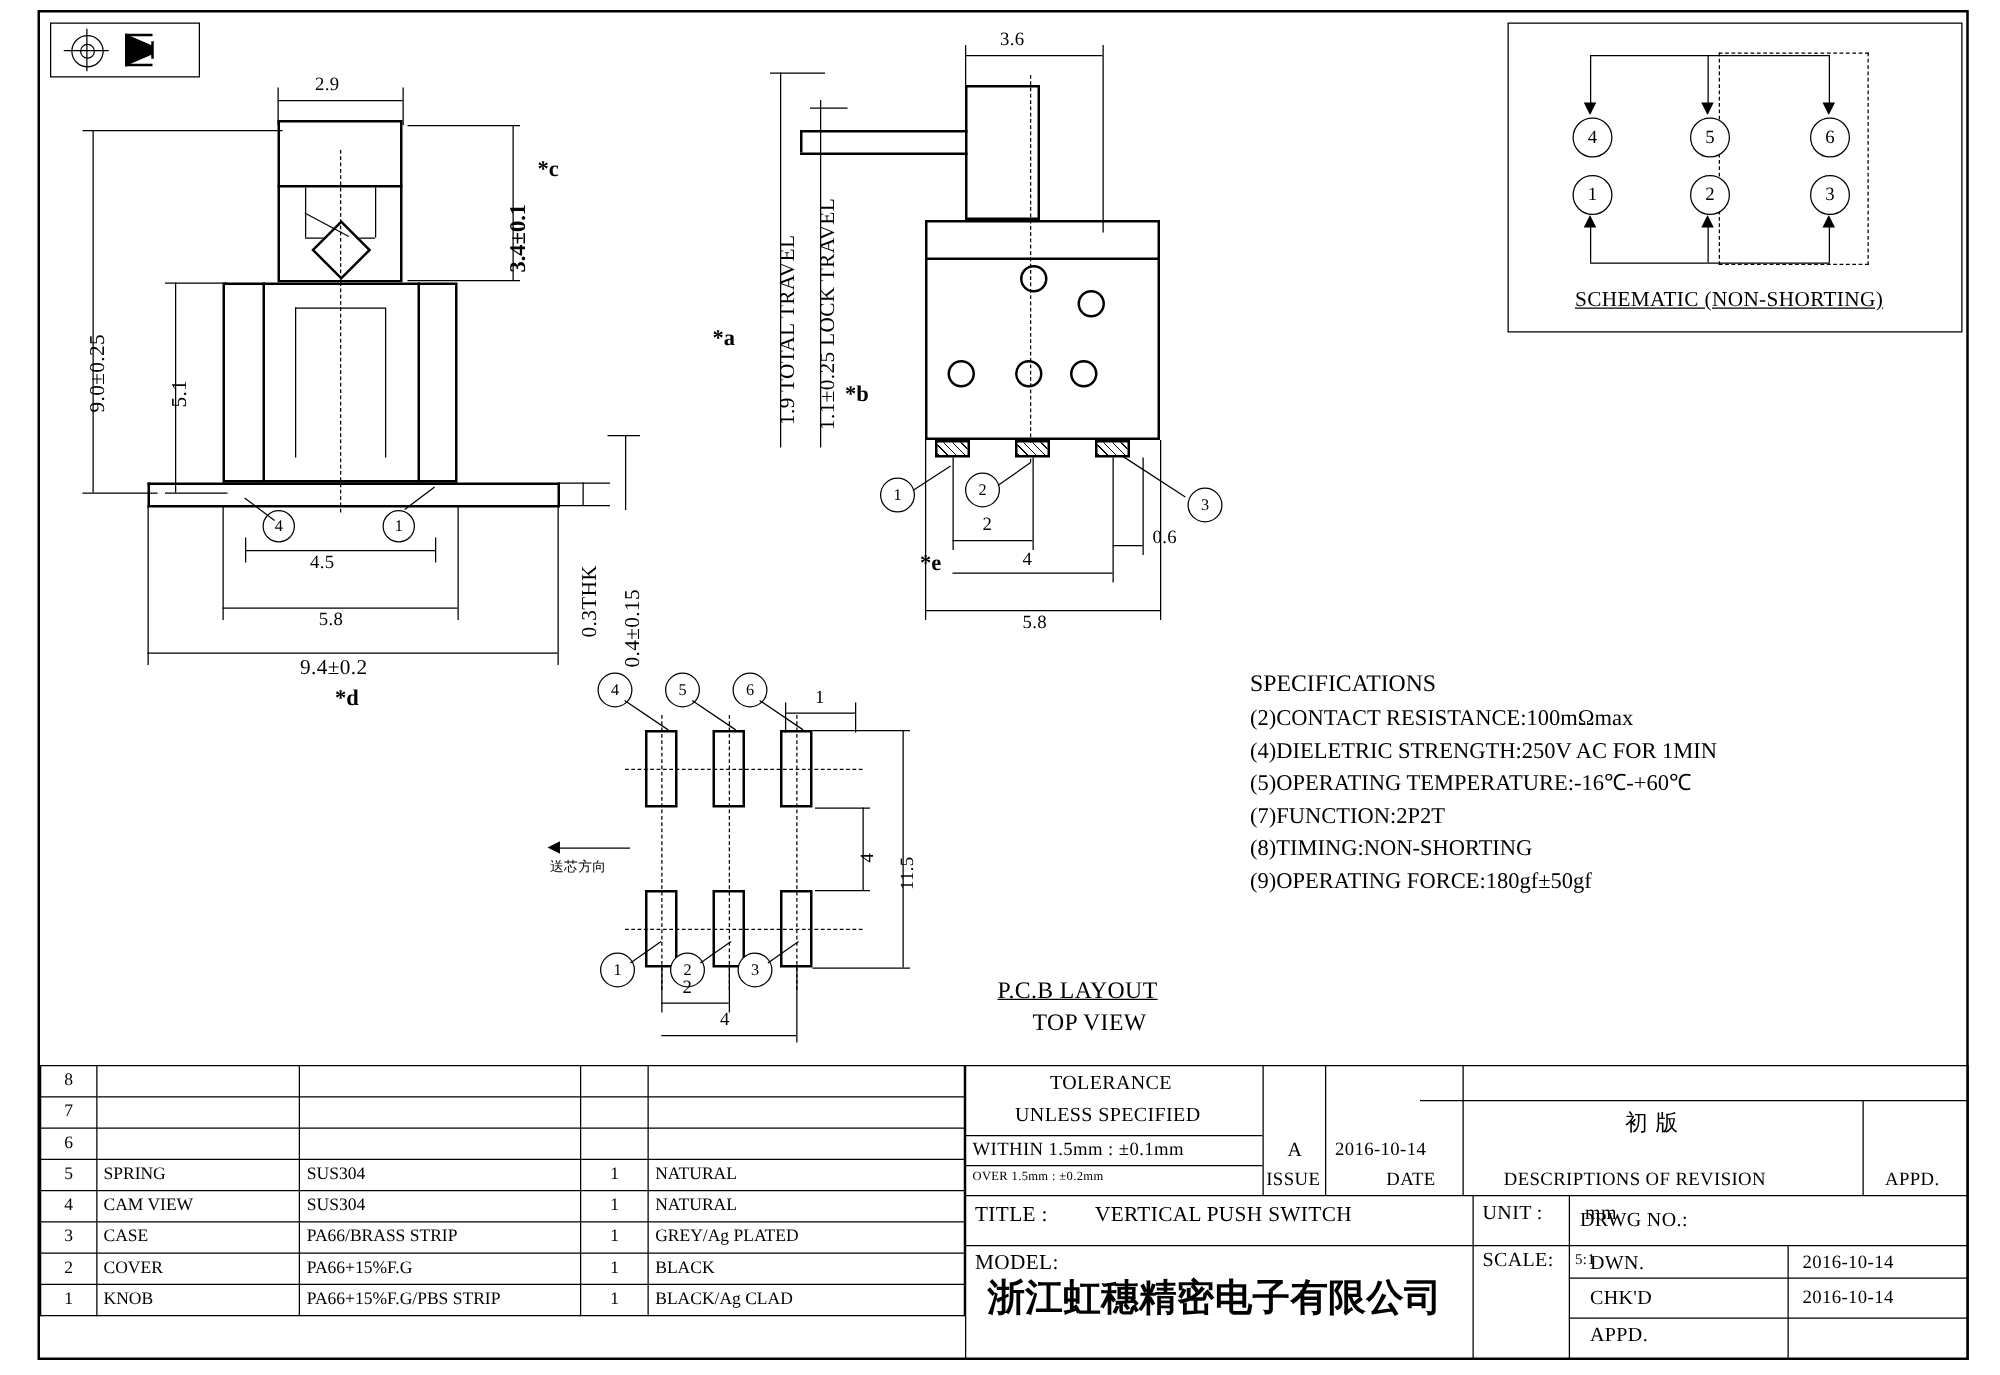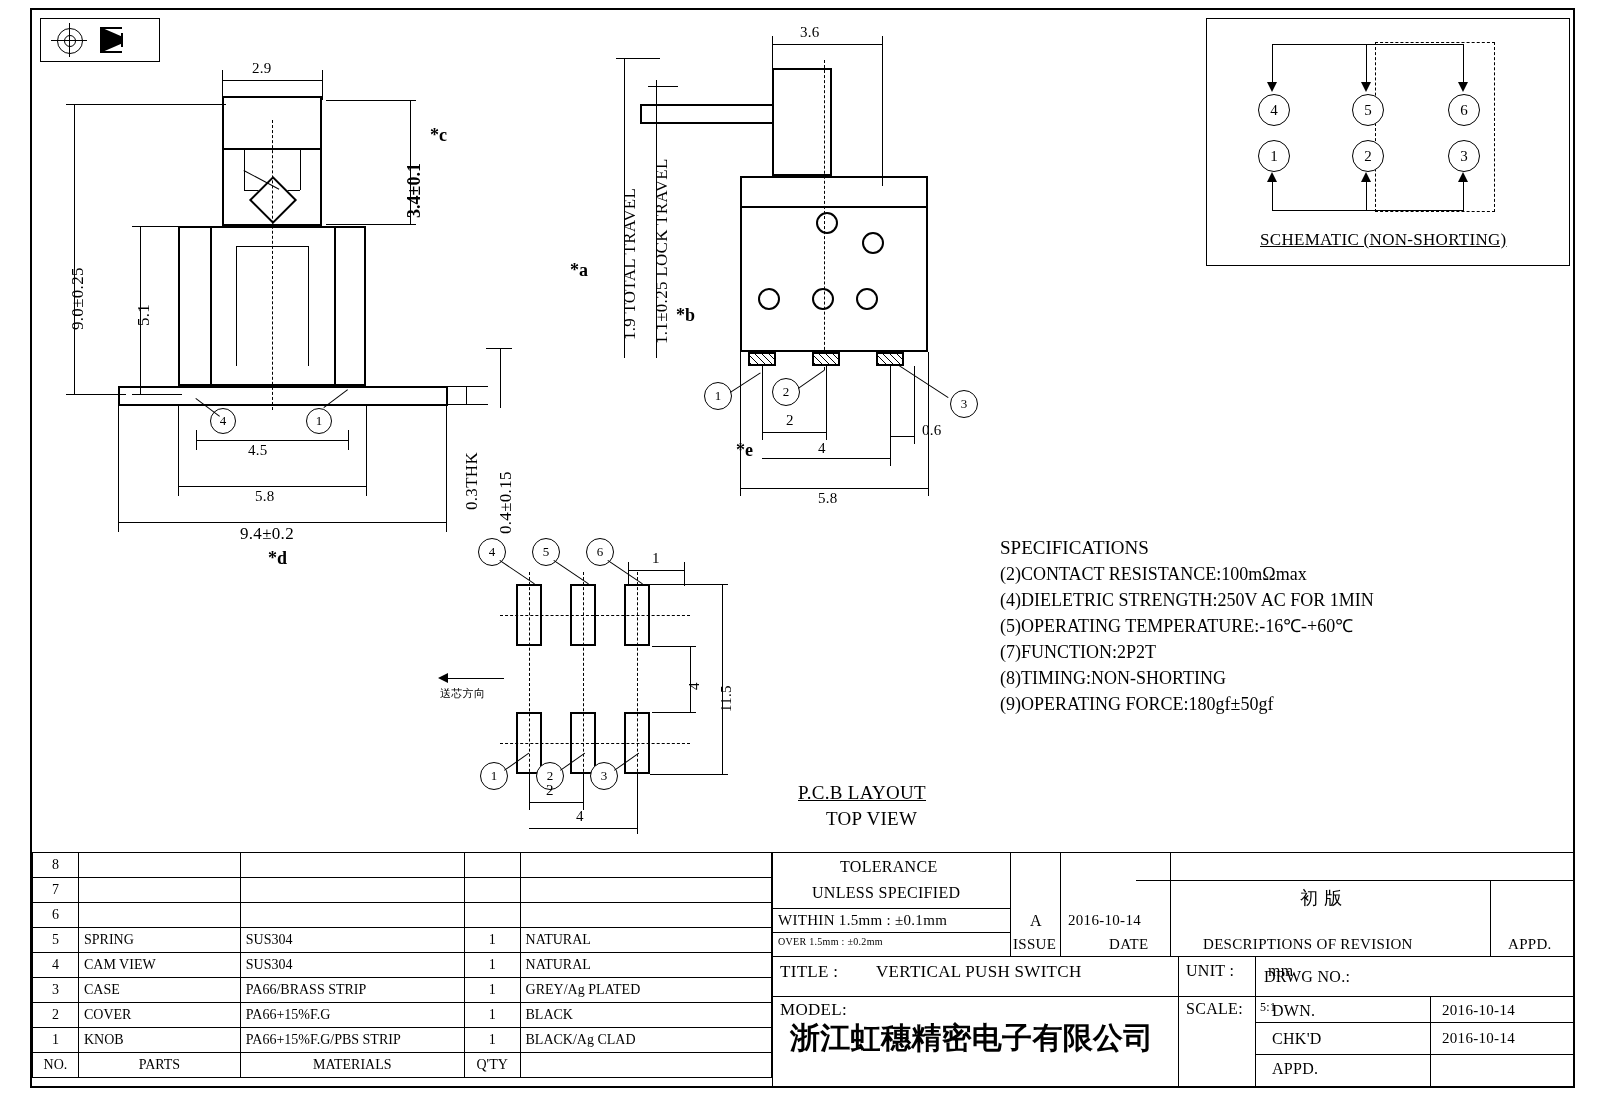--- a/index.html
+++ b/index.html
@@ -374,27 +374,20 @@
       <td class="ctr">1</td>
       <td>BLACK</td>
     </tr>
     <tr>
       <td class="ctr">1</td>
       <td>KNOB</td>
       <td>PA66+15%F.G/PBS STRIP</td>
       <td class="ctr">1</td>
       <td>BLACK/Ag CLAD</td>
     </tr>
-    <tr>
-      <td class="ctr">NO.</td>
-      <td class="ctr">PARTS</td>
-      <td class="ctr">MATERIALS</td>
-      <td class="ctr">Q'TY</td>
-      <td></td>
-    </tr>
   </tbody>
     </table>
 
   <div class="bdr" style="left:772px;top:852px;width:803px;height:236px;border-width:1.5px;"></div>
 
   <div class="ln h1" style="left:772px;top:908px;width:238px;"></div>
   <div class="ln h1" style="left:772px;top:932px;width:238px;"></div>
   <div class="ln h1" style="left:772px;top:956px;width:803px;"></div>
   <div class="ln h1" style="left:772px;top:996px;width:803px;"></div>
   <div class="ln h1" style="left:1255px;top:1022px;width:320px;"></div>

